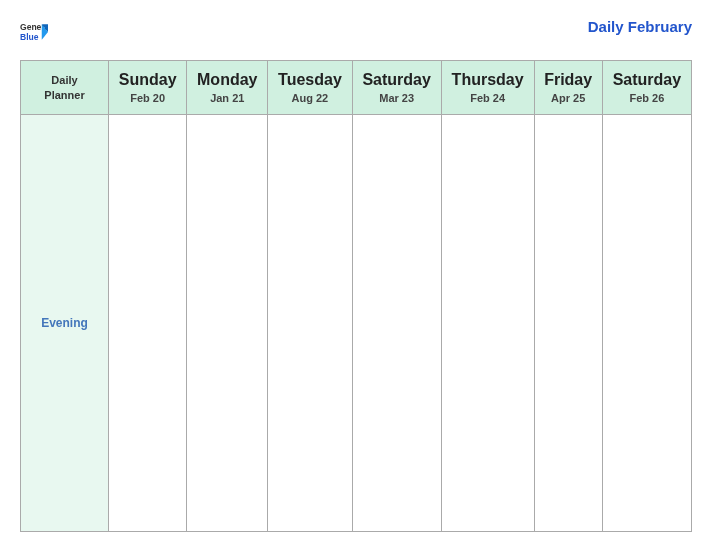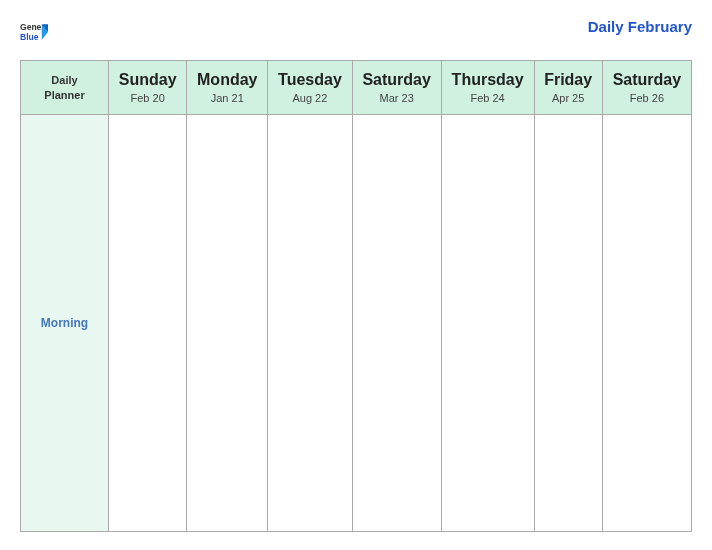--- a/index.html
+++ b/index.html
@@ -66,21 +66,21 @@
       line-height: 1.3;
     }
     .calendar-table thead tr th .day-name {
       font-size: 16px;
       font-weight: bold;
       color: #222;
     }
     .calendar-table thead tr th .day-date {
       font-size: 11px;
       color: #444;
-      font-weight: normal;
+      font-weight: bold;
     }
     .header-label-cell {
       background: #d0f0e0;
       font-size: 12px;
       font-weight: bold;
       color: #333;
       width: 88px;
     }
     .row-label-cell {
       background: #e8f8f0;
@@ -147,21 +147,21 @@
           <div class="day-date">Apr 25</div>
         </th>
         <th>
           <div class="day-name">Saturday</div>
           <div class="day-date">Feb 26</div>
         </th>
       </tr>
     </thead>
     <tbody>
       <tr>
-        <td class="row-label-cell">Morning</td>
+        <td class="row-label-cell">Evening</td>
         <td class="data-cell"></td>
         <td class="data-cell"></td>
         <td class="data-cell"></td>
         <td class="data-cell"></td>
         <td class="data-cell"></td>
         <td class="data-cell"></td>
         <td class="data-cell"></td>
       </tr>
     </tbody>
   </table>

